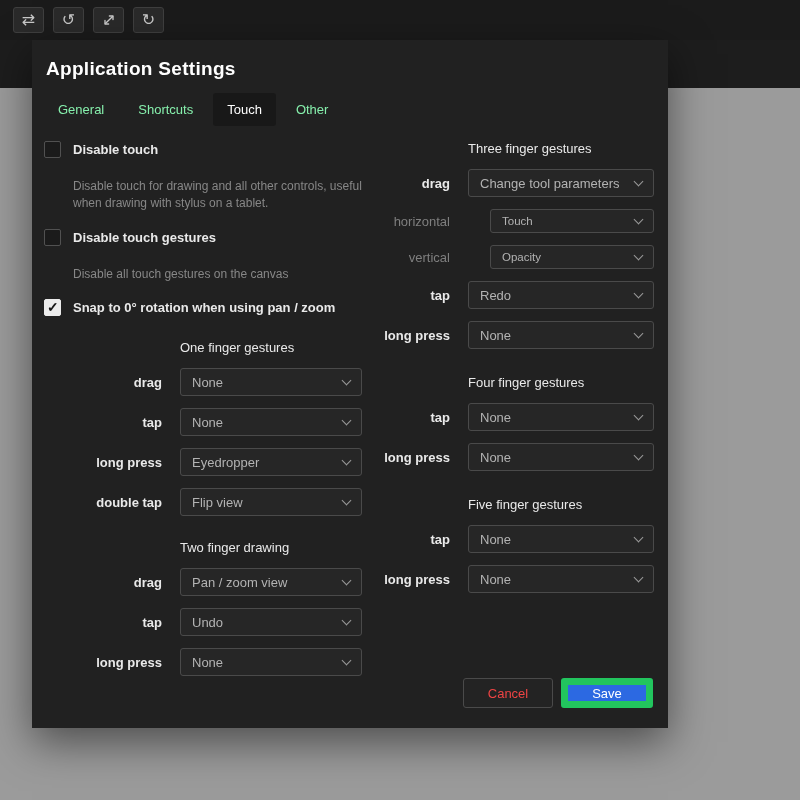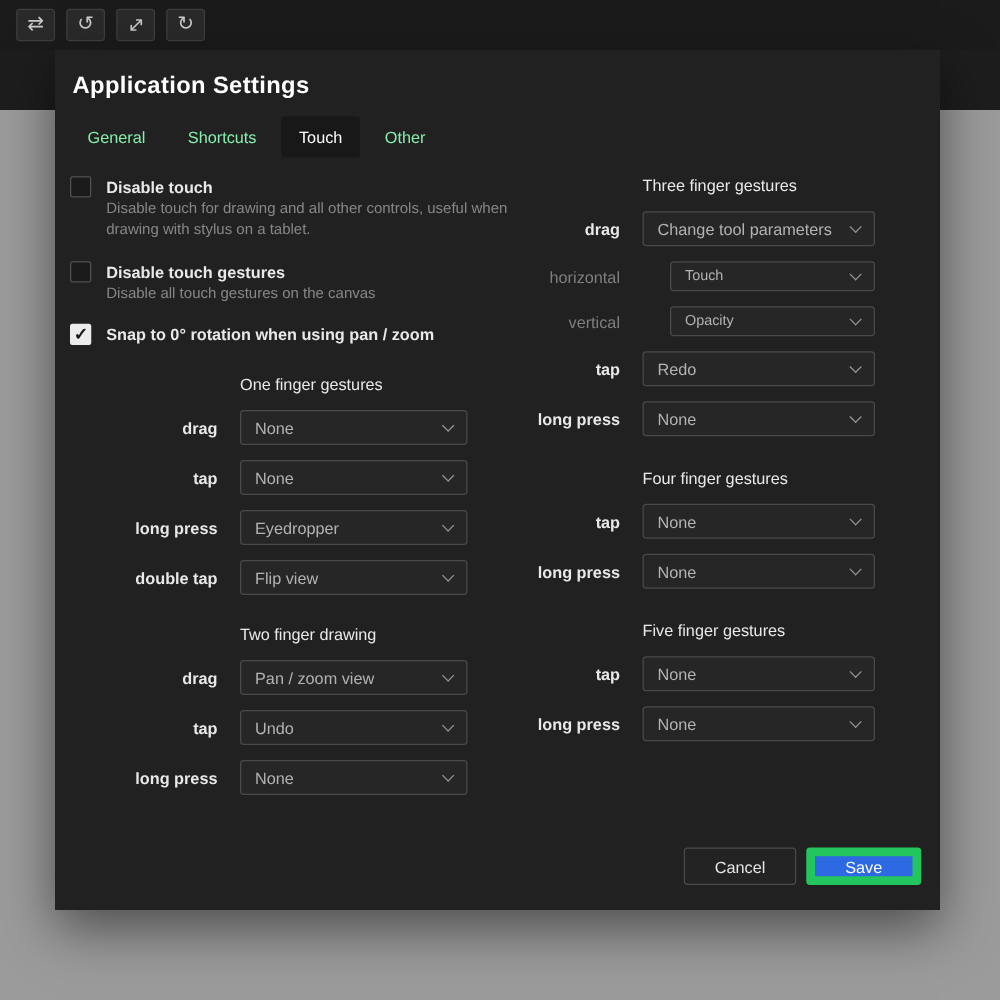--- a/index.html
+++ b/index.html
@@ -11,62 +11,62 @@
     overflow:hidden;
   }
   .header-band { position:absolute; top:0; left:0; width:800px; height:88px; background:#1d1d1d; }
   .topbar { position:absolute; top:0; left:0; width:800px; height:40px; background:#1b1b1b;
             display:flex; align-items:center; gap:9px; padding-left:13px; }
   .tool-btn { width:31px; height:26px; background:#2a2a2a; border:1px solid #3f3f3f; border-radius:3px;
               color:#c9c9c9; display:flex; align-items:center; justify-content:center;
               font-size:16px; line-height:1; cursor:pointer; }
   .tool-btn svg { display:block; }
 
-  .dialog { position:absolute; left:44px; top:40px; width:708px; height:688px; background:#212121;
+  .dialog { position:absolute; left:32px; top:40px; width:636px; height:688px; background:#212121;
             box-shadow:0 14px 40px rgba(0,0,0,.5); padding:18px 12px; }
   .dlg-title { color:#ffffff; font-size:19px; font-weight:bold; letter-spacing:.3px; padding-left:2px; }
 
   .tabs { display:flex; gap:6px; margin-top:13px; }
   .tab { color:#86efac; font-size:13px; padding:9px 14px; border-radius:3px; cursor:pointer; }
   .tab.active { background:#181818; color:#ffffff; }
 
   .content { display:flex; margin-top:15px; }
   .col-left { width:372px; }
   .col-right { margin-left:auto; margin-right:40px; }
 
   .opt { margin-bottom:16px; }
   .opt-row { display:flex; align-items:center; cursor:pointer; }
   .cb { width:17px; height:17px; border:1px solid #515151; border-radius:2px; background:#1b1b1b;
         margin-right:12px; flex:none; position:relative; }
   .cb.checked { background:#ececec; border-color:#ececec; }
   .cb.checked::after { content:"✓"; position:absolute; left:2px; top:0px; font-size:14px;
                        font-weight:bold; color:#161616; line-height:15px; }
   .opt-label { color:#e9e9e9; font-size:13px; font-weight:bold; }
-  .opt-desc { color:#878787; font-size:12px; line-height:1.45; margin:0 0 0 29px; max-width:332px; }
+  .opt-desc { color:#878787; font-size:12px; line-height:1.45; margin:20px 0 0 29px; max-width:332px; }
 
   .group { display:grid; grid-template-columns:118px 182px; column-gap:18px; row-gap:12px;
            margin-top:24px; align-items:center; }
   .col-right .group { grid-template-columns:88px 186px; margin-top:26px; }
   .col-right .group.first { margin-top:0; }
   .g-title { grid-column:2; color:#e9e9e9; font-size:13px; font-weight:normal; margin-bottom:1px; }
   .g-label { text-align:right; color:#e9e9e9; font-size:13px; font-weight:bold; white-space:nowrap; }
   .g-label.sub { color:#7f7f7f; font-weight:normal; }
 
   .select { height:28px; background:#262626; border:1px solid #4a4a4a; border-radius:3px;
             display:flex; align-items:center; padding:0 11px; cursor:pointer; }
   .sel-val { color:#b3b3b3; font-size:13px; flex:1; white-space:nowrap; overflow:hidden; }
   .chev { width:7px; height:7px; border-right:1.5px solid #9a9a9a; border-bottom:1.5px solid #9a9a9a;
           transform:translateY(-2px) rotate(45deg); flex:none; }
   .select.sub { height:24px; width:164px; justify-self:end; }
   .select.sub .sel-val { font-size:11.5px; }
 
   .footer { position:absolute; right:15px; bottom:20px; display:flex; gap:8px; }
   .btn { height:30px; border-radius:3px; font-size:13px; display:flex; align-items:center;
          justify-content:center; cursor:pointer; }
-  .btn-cancel { width:90px; background:#232323; border:1px solid #4a4a4a; color:#e5e5e5; }
+  .btn-cancel { width:90px; background:#232323; border:1px solid #4a4a4a; color:#ef4444; }
   .btn-save { width:92px; background:#2c69e2; border:7px solid #22c55e; color:#ffffff; }
 </style>
 </head>
 <body>
 
 <div class="header-band"></div>
 
 <div class="topbar">
   <div class="tool-btn">
     <span>⇄</span>

